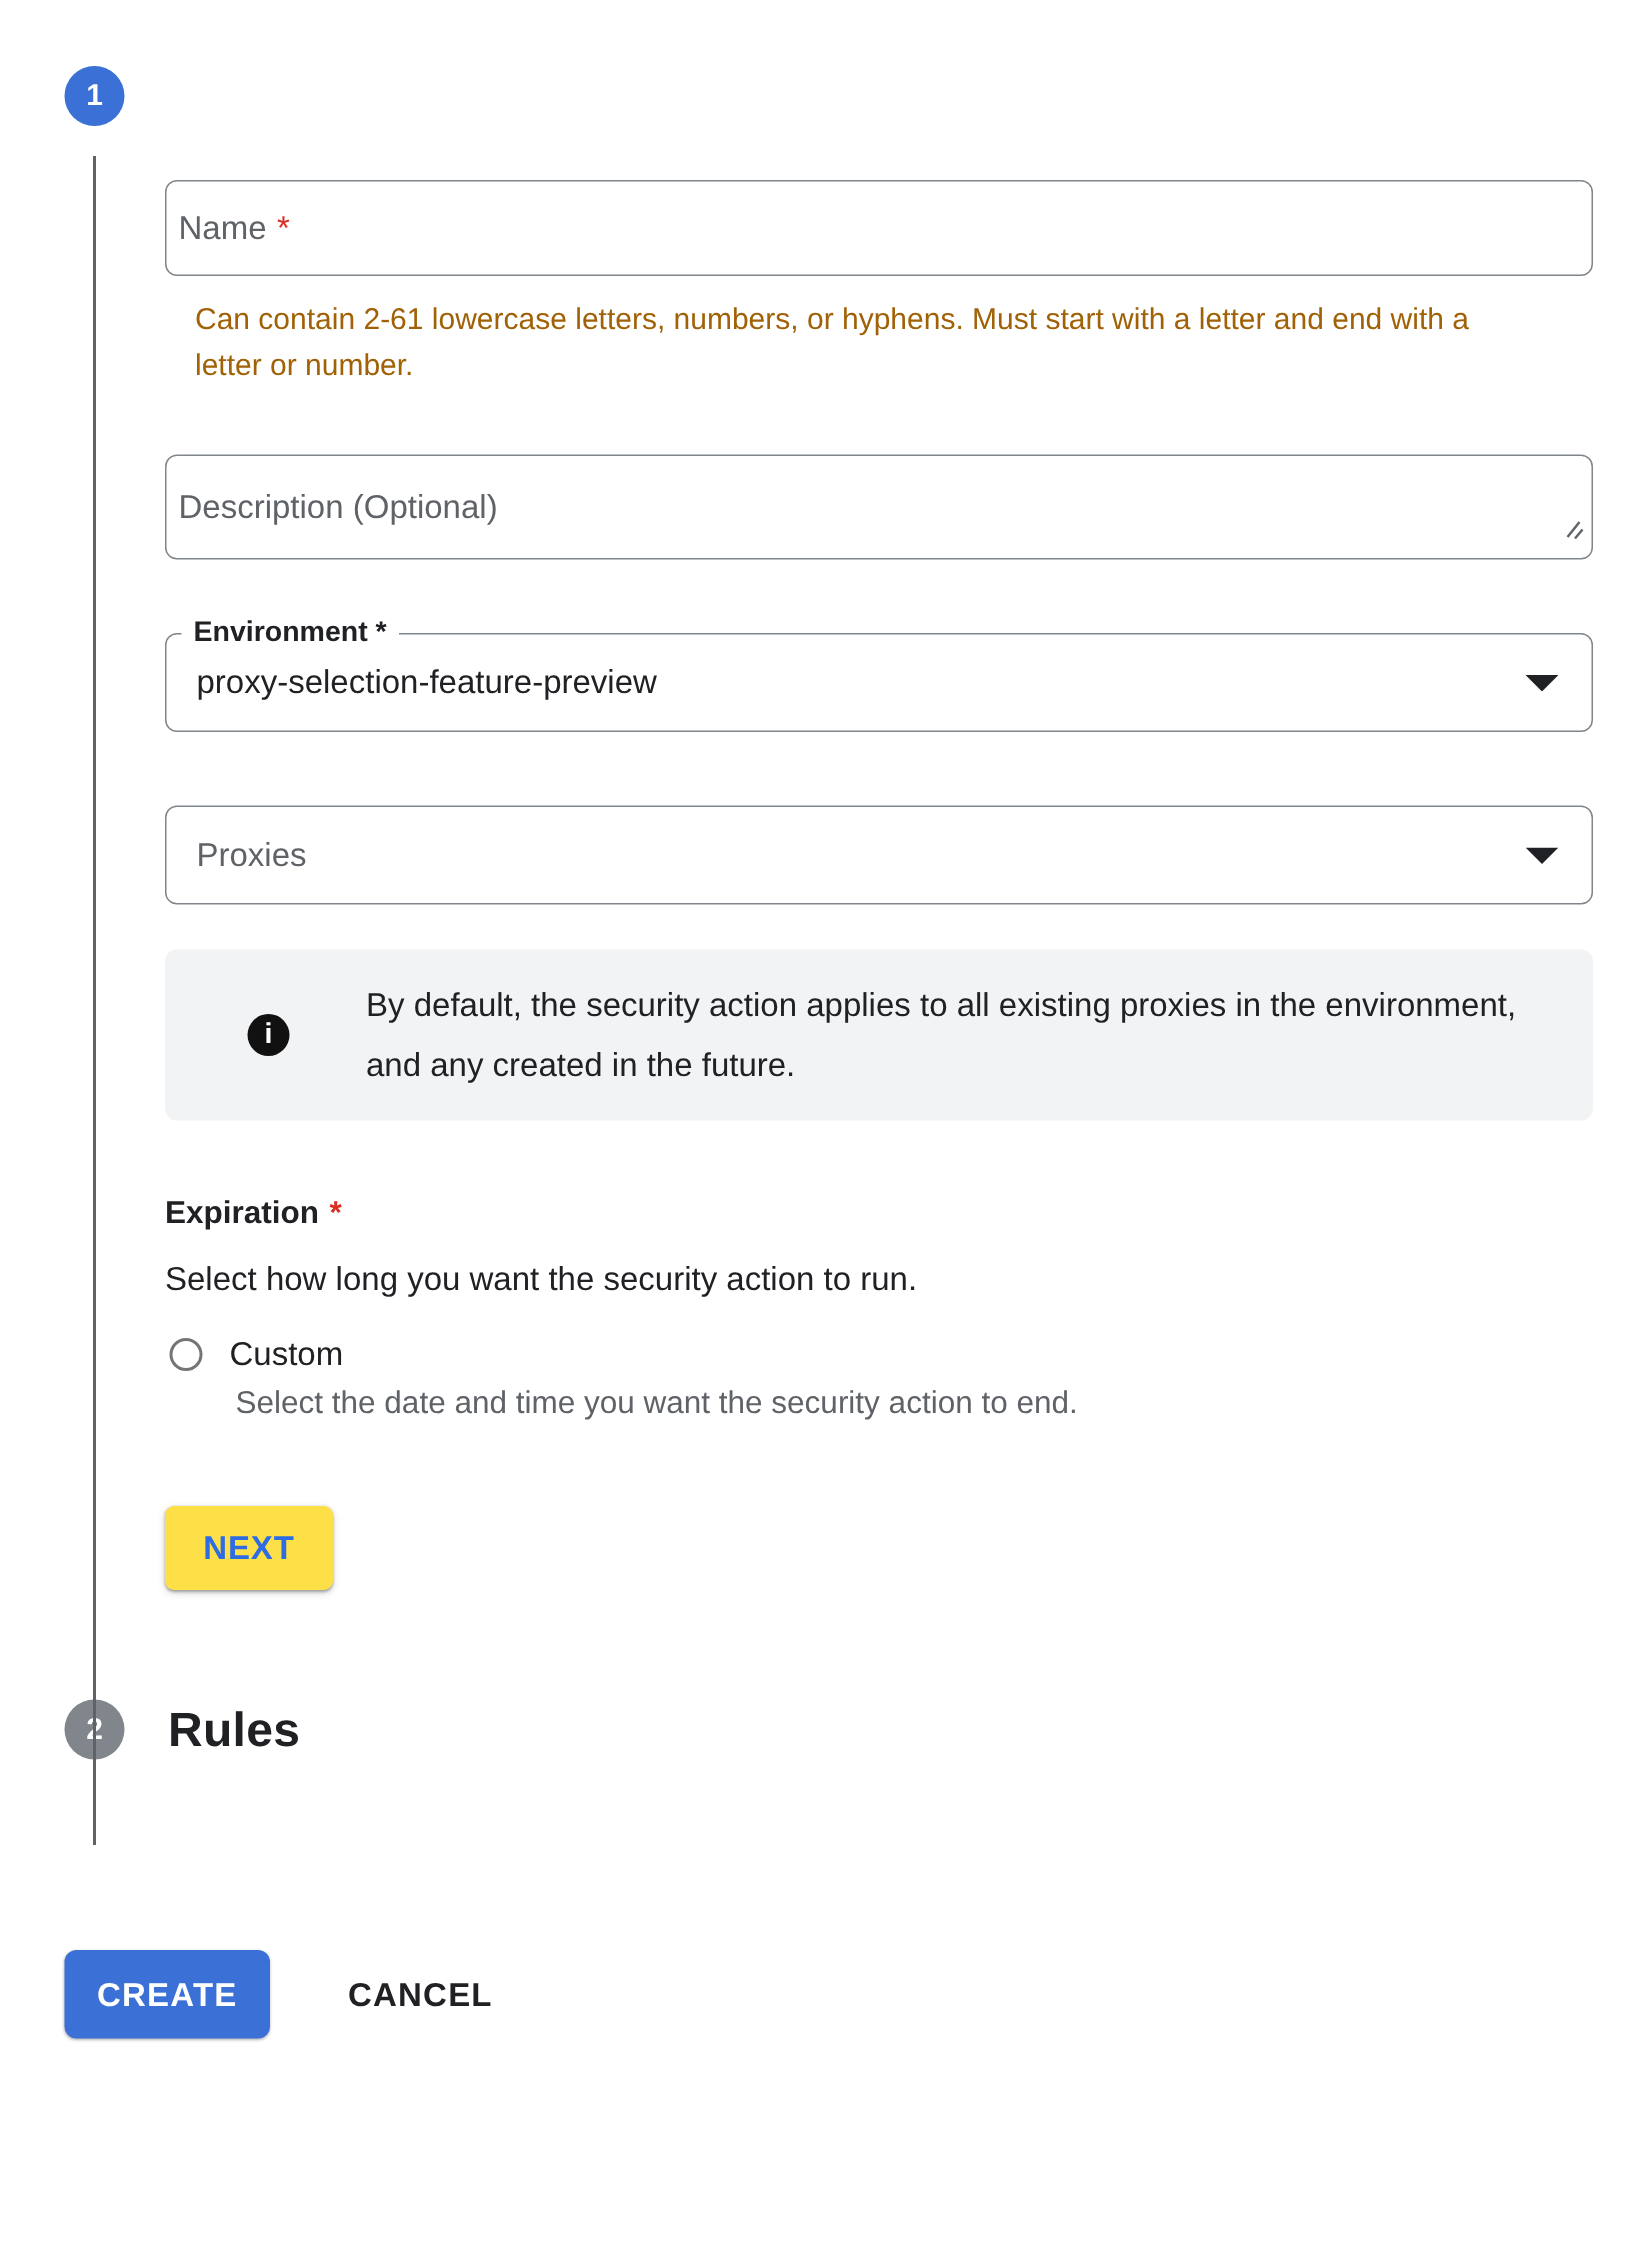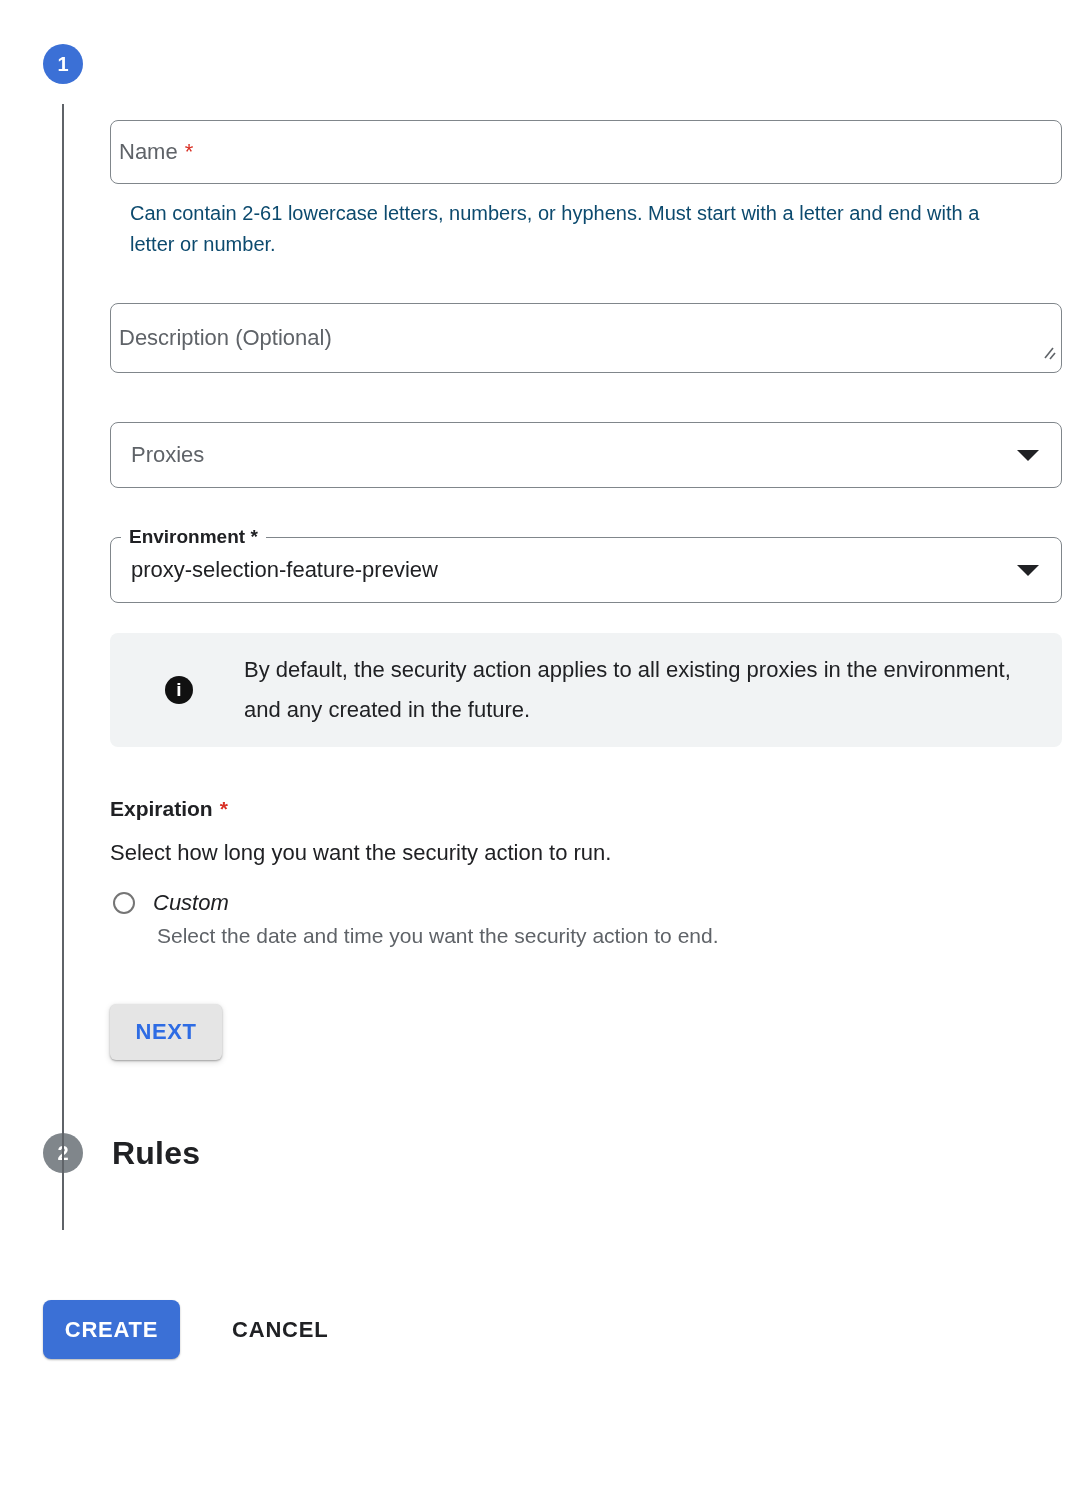--- a/index.html
+++ b/index.html
@@ -41,21 +41,21 @@
     border: 1px solid #80868b; border-radius: 8px;
     display: flex; align-items: center;
     padding: 0 8px;
     font-size: 22px; color: #5f6368;
     background: #fff;
   }
   .asterisk { color: #d93025; margin-left: 7px; }
   .helper {
     margin: 14px 0 16px 20px;
     font-size: 20px; line-height: 31px;
-    color: #0c4a6e; max-width: 880px;
+    color: #a16207; max-width: 880px;
   }
   .description-field {
     margin-top: 43px; height: 70px; position: relative;
   }
   .resize-handle { position: absolute; right: 5px; bottom: 5px; }
 
   .outlined {
     position: relative; margin-top: 49px; height: 66px; width: 100%;
     border: 1px solid #80868b; border-radius: 8px;
     display: flex; align-items: center; justify-content: space-between;
@@ -80,31 +80,31 @@
     background: #111111; color: #ffffff;
     display: flex; align-items: center; justify-content: center;
     font-size: 19px; font-weight: bold; margin-left: 55px; flex: none;
   }
   .info-text { margin-left: 51px; font-size: 22px; line-height: 40px; color: #202124; max-width: 770px; }
 
   .expiration-label { margin-top: 50px; font-size: 21px; font-weight: bold; }
   .expiration-desc { margin-top: 19px; font-size: 22px; }
 
   .radio-row { margin-top: 46px; display: flex; align-items: center; gap: 18px; }
-  .radio-row.second { margin-top: 24px; font-style: italic; }
+  .radio-row.second { margin-top: 24px; }
   .radio-circle {
     width: 22px; height: 22px; border: 2px solid #757575; border-radius: 50%;
     margin-left: 3px; flex: none; background: #fff; cursor: pointer;
   }
   .radio-label { font-size: 22px; color: #202124; }
   .radio-sub { margin: 8px 0 0 47px; font-size: 21px; color: #5f6368; }
 
   .next-btn {
     margin-top: 56px; width: 112px; height: 56px;
-    background: #e5e5e5; border: none; border-radius: 6px;
+    background: #fde047; border: none; border-radius: 6px;
     box-shadow: 0 1px 2px rgba(0,0,0,0.30), 0 2px 6px rgba(0,0,0,0.15);
     color: #2e6ce4; font-size: 22px; font-weight: bold; letter-spacing: 0.6px;
     font-family: "Liberation Sans", sans-serif; cursor: pointer;
   }
 
   .step2-header { margin-top: 73px; }
 
   .actions { margin-top: 127px; display: flex; align-items: center; gap: 52px; }
   .create-btn {
     width: 137px; height: 59px;
@@ -146,40 +146,40 @@
       <span class="resize-handle">
         <svg width="15" height="15" viewBox="0 0 15 15">
           <line x1="4" y1="12" x2="12" y2="2" stroke="#5f6368" stroke-width="1.6"></line>
           <line x1="9" y1="13" x2="14" y2="7" stroke="#5f6368" stroke-width="1.6"></line>
         </svg>
       </span>
     </div>
 
     
     <div class="outlined">
-      <span class="select-placeholder">Proxies</span>
-      <span class="arrow-icon">
-        <svg width="22" height="11" viewBox="0 0 22 11">
-            <polygon points="0,0 22,0 11,11" fill="#202124"></polygon>
-          </svg>
-      </span>
-    </div>
-
-    
-    <div class="outlined">
       <span class="outlined-label">Environment *</span>
       <span class="select-value">proxy-selection-feature-preview</span>
       <span class="arrow-icon">
         <svg width="22" height="11" viewBox="0 0 22 11">
             <polygon points="0,0 22,0 11,11" fill="#202124"></polygon>
           </svg>
       </span>
     </div>
 
     
+    <div class="outlined">
+      <span class="select-placeholder">Proxies</span>
+      <span class="arrow-icon">
+        <svg width="22" height="11" viewBox="0 0 22 11">
+            <polygon points="0,0 22,0 11,11" fill="#202124"></polygon>
+          </svg>
+      </span>
+    </div>
+
+    
     <div class="info-banner">
       <span class="info-icon">i</span>
       <span class="info-text">By default, the security action applies to all existing proxies in the environment, and any created in the future.</span>
     </div>
 
     
     <div class="expiration-label">
       <span>Expiration</span><span class="asterisk">*</span>
     </div>
     <div class="expiration-desc">Select how long you want the security action to run.</div>

